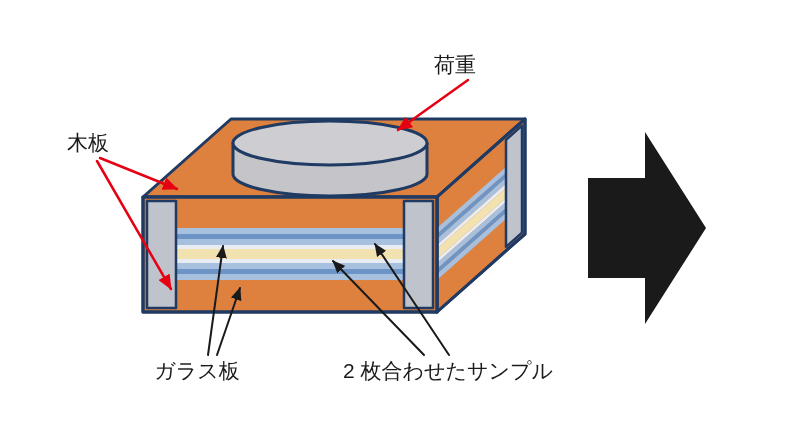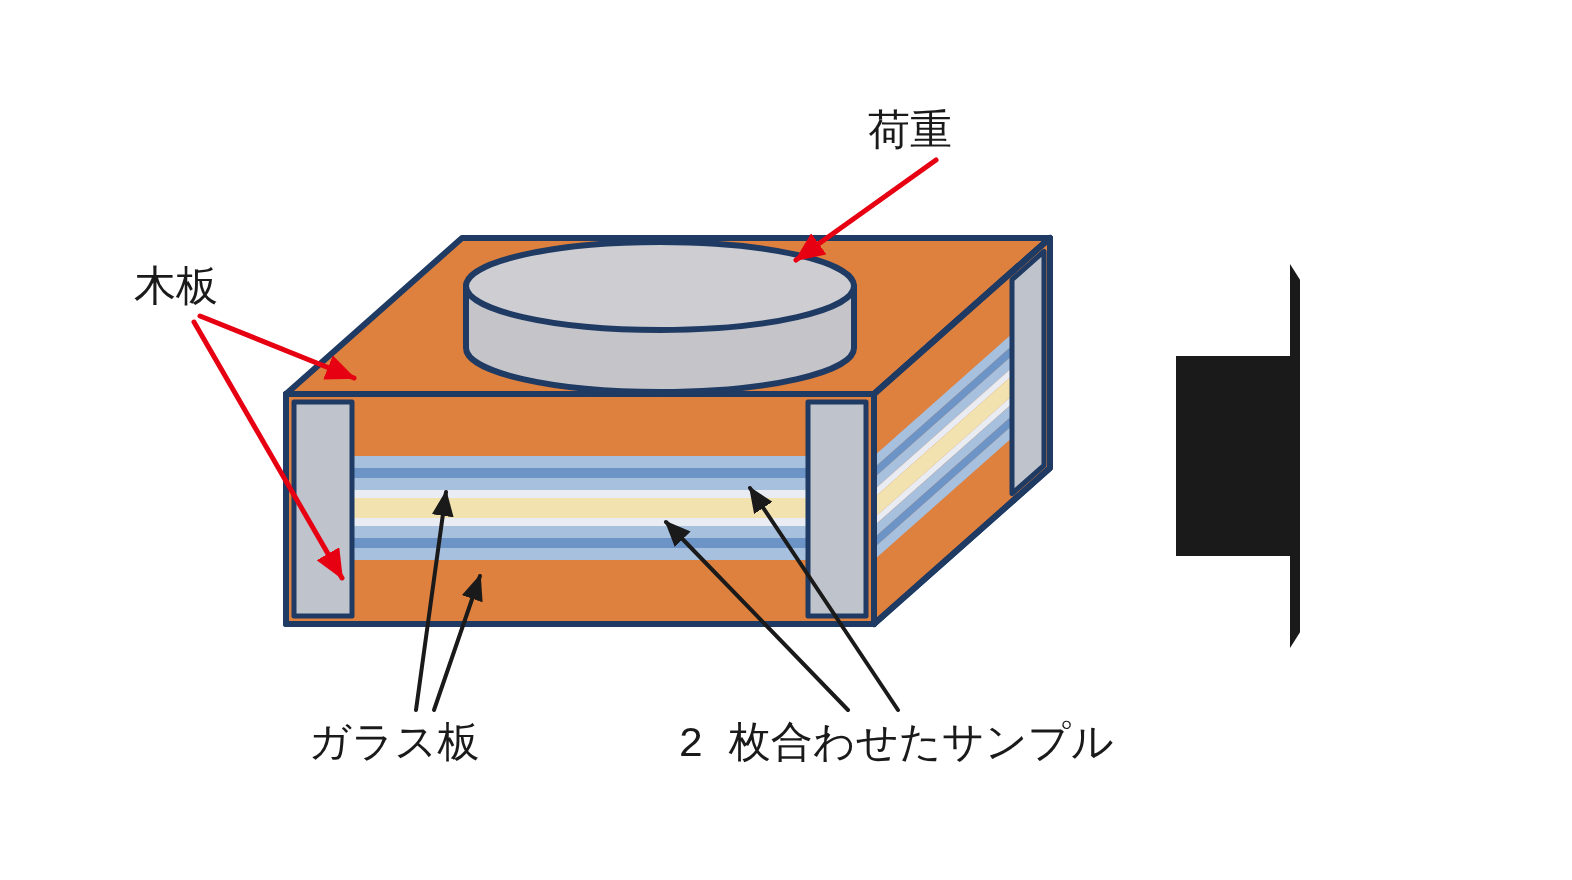--- a/index.html
+++ b/index.html
@@ -1,19 +1,19 @@
 <!DOCTYPE html>
 <html style="--background: #ffffff; --wood: #de803e; --outline: #1f3a63; --stripe-light: #a7c0de; --stripe-mid: #6d94c6; --stripe-pale: #e9edf3; --stripe-cream: #f1e2b0; --plate-gray: #bfc3cb; --cylinder-gray: #c5c5c9; --cylinder-top-gray: #cecED2; --arrow-red: #e60012; --ink: #1a1a1a;"><head>
 <meta charset="utf-8">
 <style>
   html,body{margin:0;padding:0;background:#ffffff;}
   .stage{
-    position:relative;width:650px;height:440px;overflow:hidden;
+    position:relative;width:786px;height:440px;overflow:hidden;
     background:var(--background,#fff);
-    font-family:Liberation Mono, monospace;
+    font-family:Liberation Sans, sans-serif;
   }
   .face-wood{fill:var(--wood);stroke:var(--outline);stroke-width:3;stroke-linejoin:round;}
   .face-outline{fill:none;stroke:var(--outline);stroke-width:3;stroke-linejoin:round;}
   .plate{fill:var(--plate-gray);stroke:var(--outline);stroke-width:2.5;stroke-linejoin:round;}
   .s-light{fill:var(--stripe-light);}
   .s-mid{fill:var(--stripe-mid);}
   .s-pale{fill:var(--stripe-pale);}
   .s-cream{fill:var(--stripe-cream);}
   .cyl-body{fill:var(--cylinder-gray);stroke:var(--outline);stroke-width:3;stroke-linejoin:round;}
   .cyl-top{fill:var(--cylinder-top-gray);stroke:var(--outline);stroke-width:3;}

